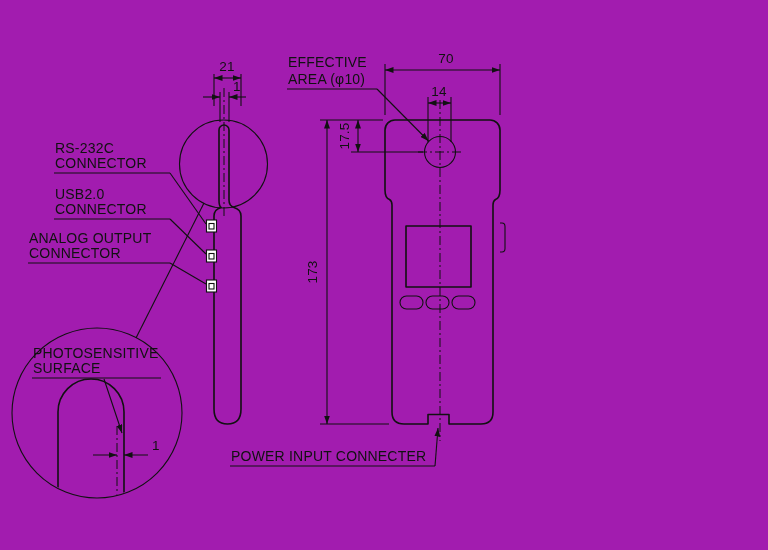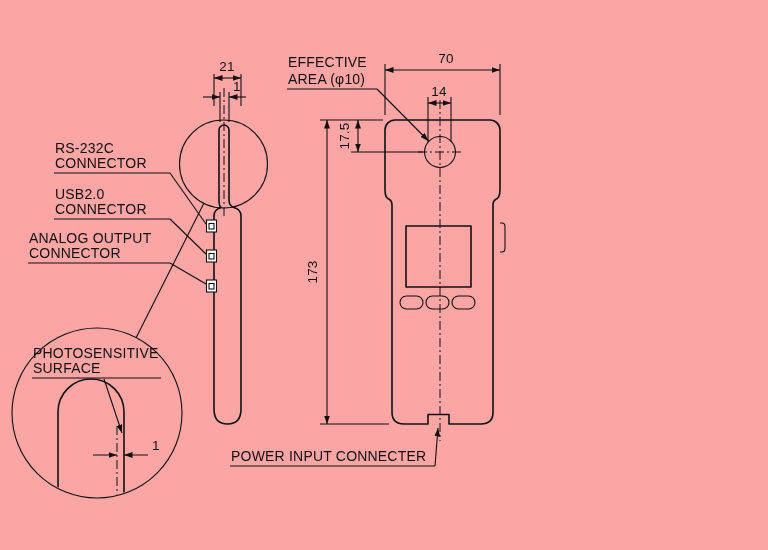--- a/index.html
+++ b/index.html
@@ -1,16 +1,16 @@
 <!DOCTYPE html>
 <html><head>
 <meta charset="utf-8">
 <style>
   html,body{margin:0;padding:0;background:#ffffff;}
-  .page{width:768px;height:550px;position:relative;background:#fca5a5;overflow:hidden;}
+  .page{width:768px;height:550px;position:relative;background:#a21caf;overflow:hidden;}
   svg{display:block;}
   .o{stroke:#111;fill:none;stroke-width:1.6;stroke-linejoin:round;stroke-linecap:round;}
   .l{stroke:#111;fill:none;stroke-width:1.1;}
   .cl{stroke:#111;fill:none;stroke-width:1;stroke-dasharray:9 3 2 3;}
   .fillw{fill:#fff;}
   text{font-family:"Liberation Sans","DejaVu Sans",sans-serif;font-size:14px;fill:#111;letter-spacing:0.2px;}
   .dim{font-size:13.5px;}
 </style>
 </head>
 <body>

